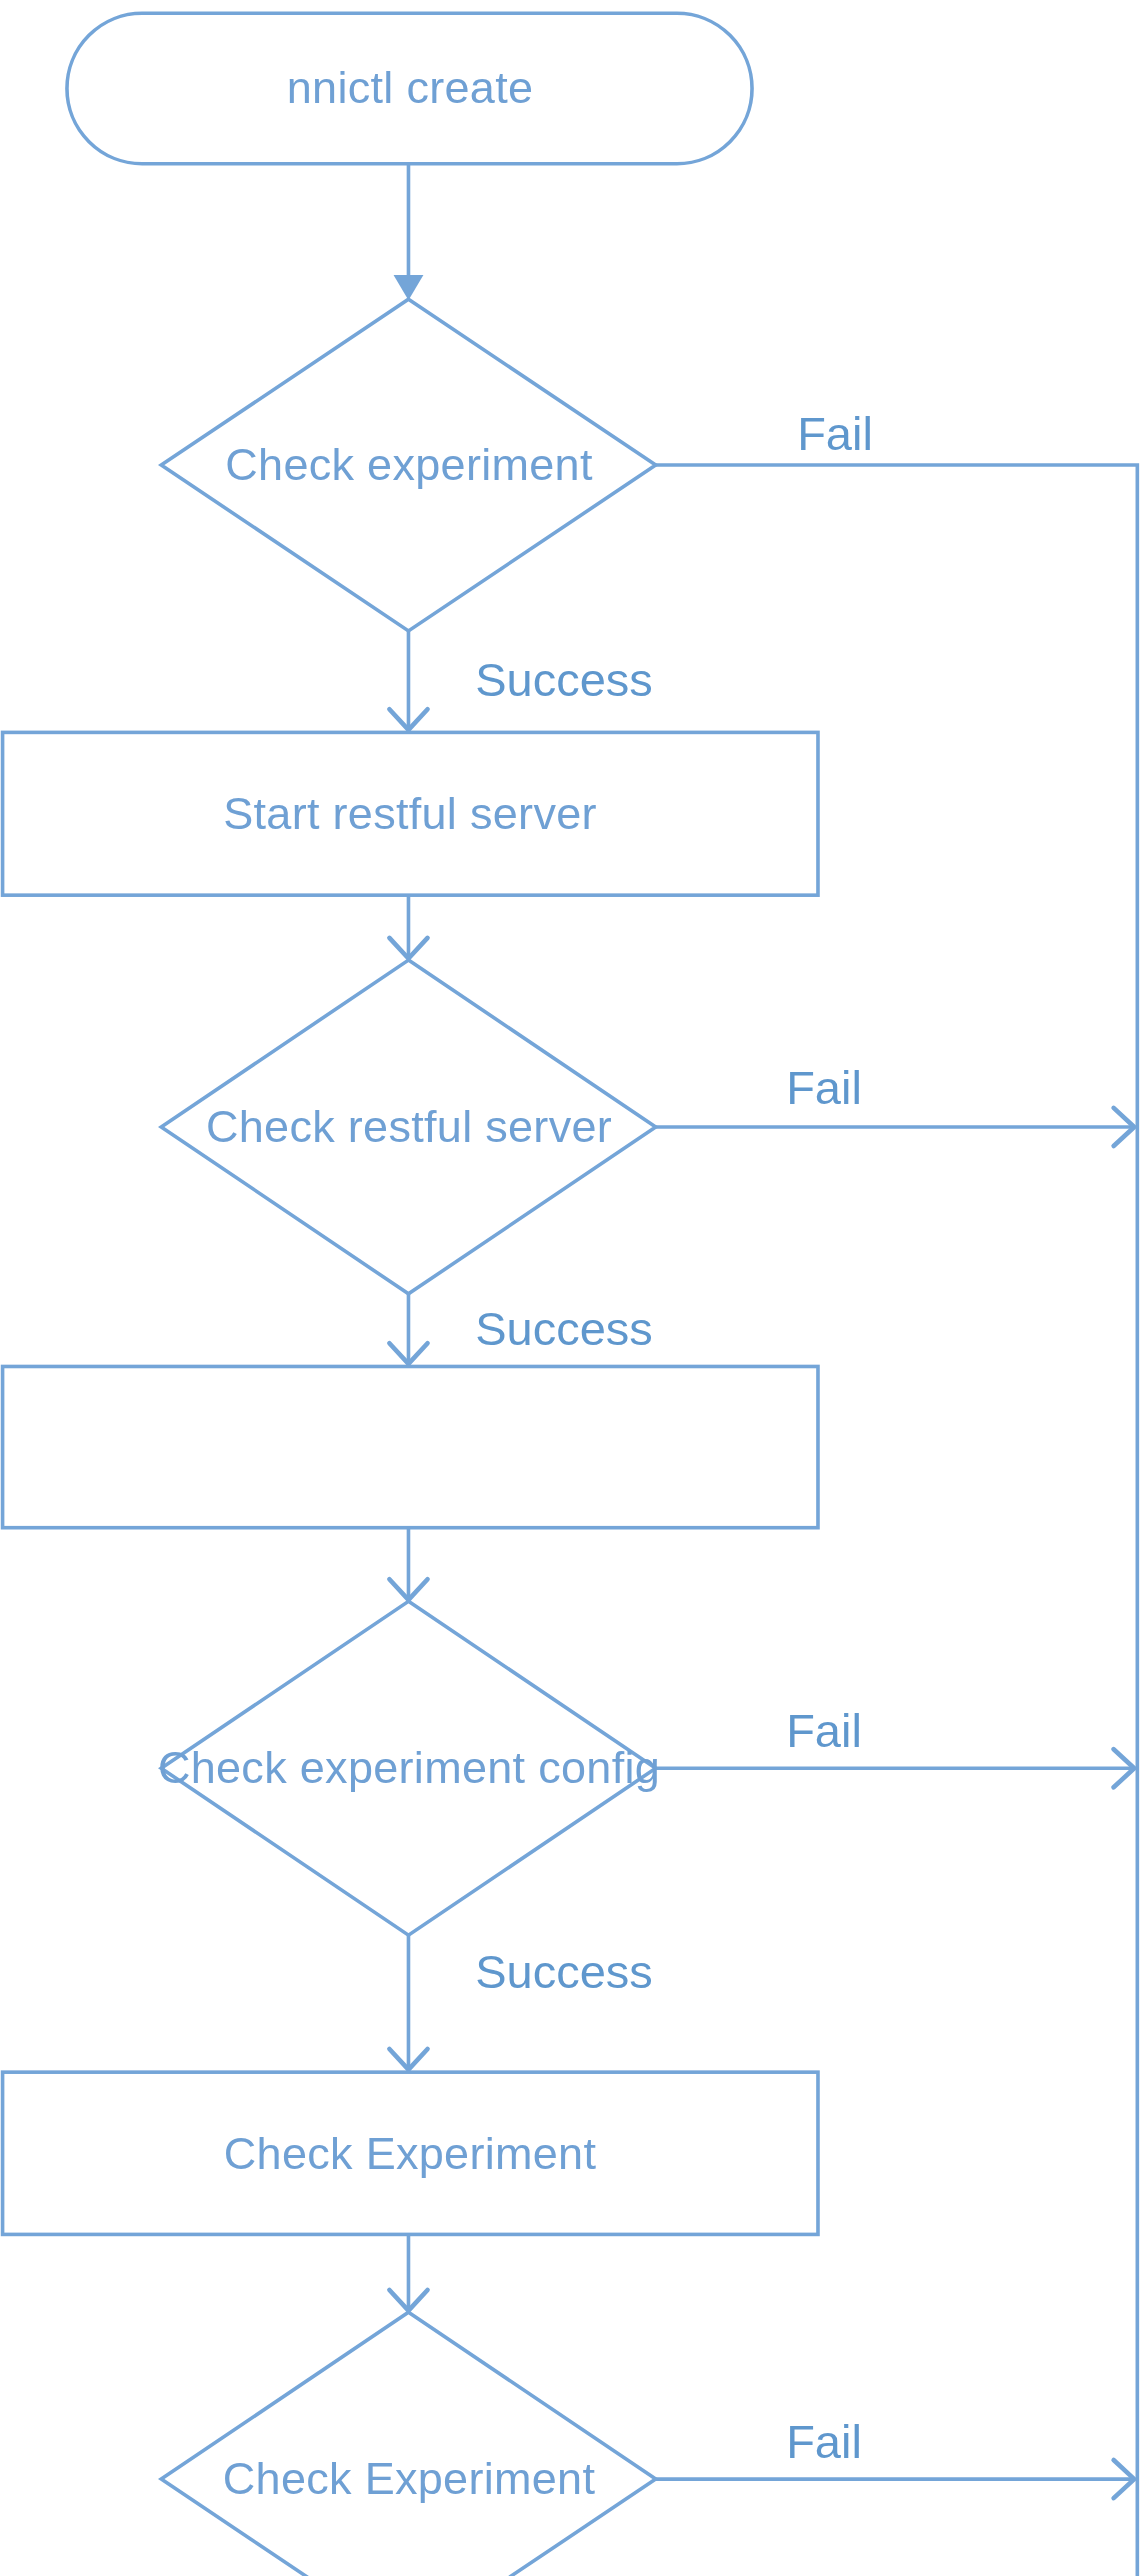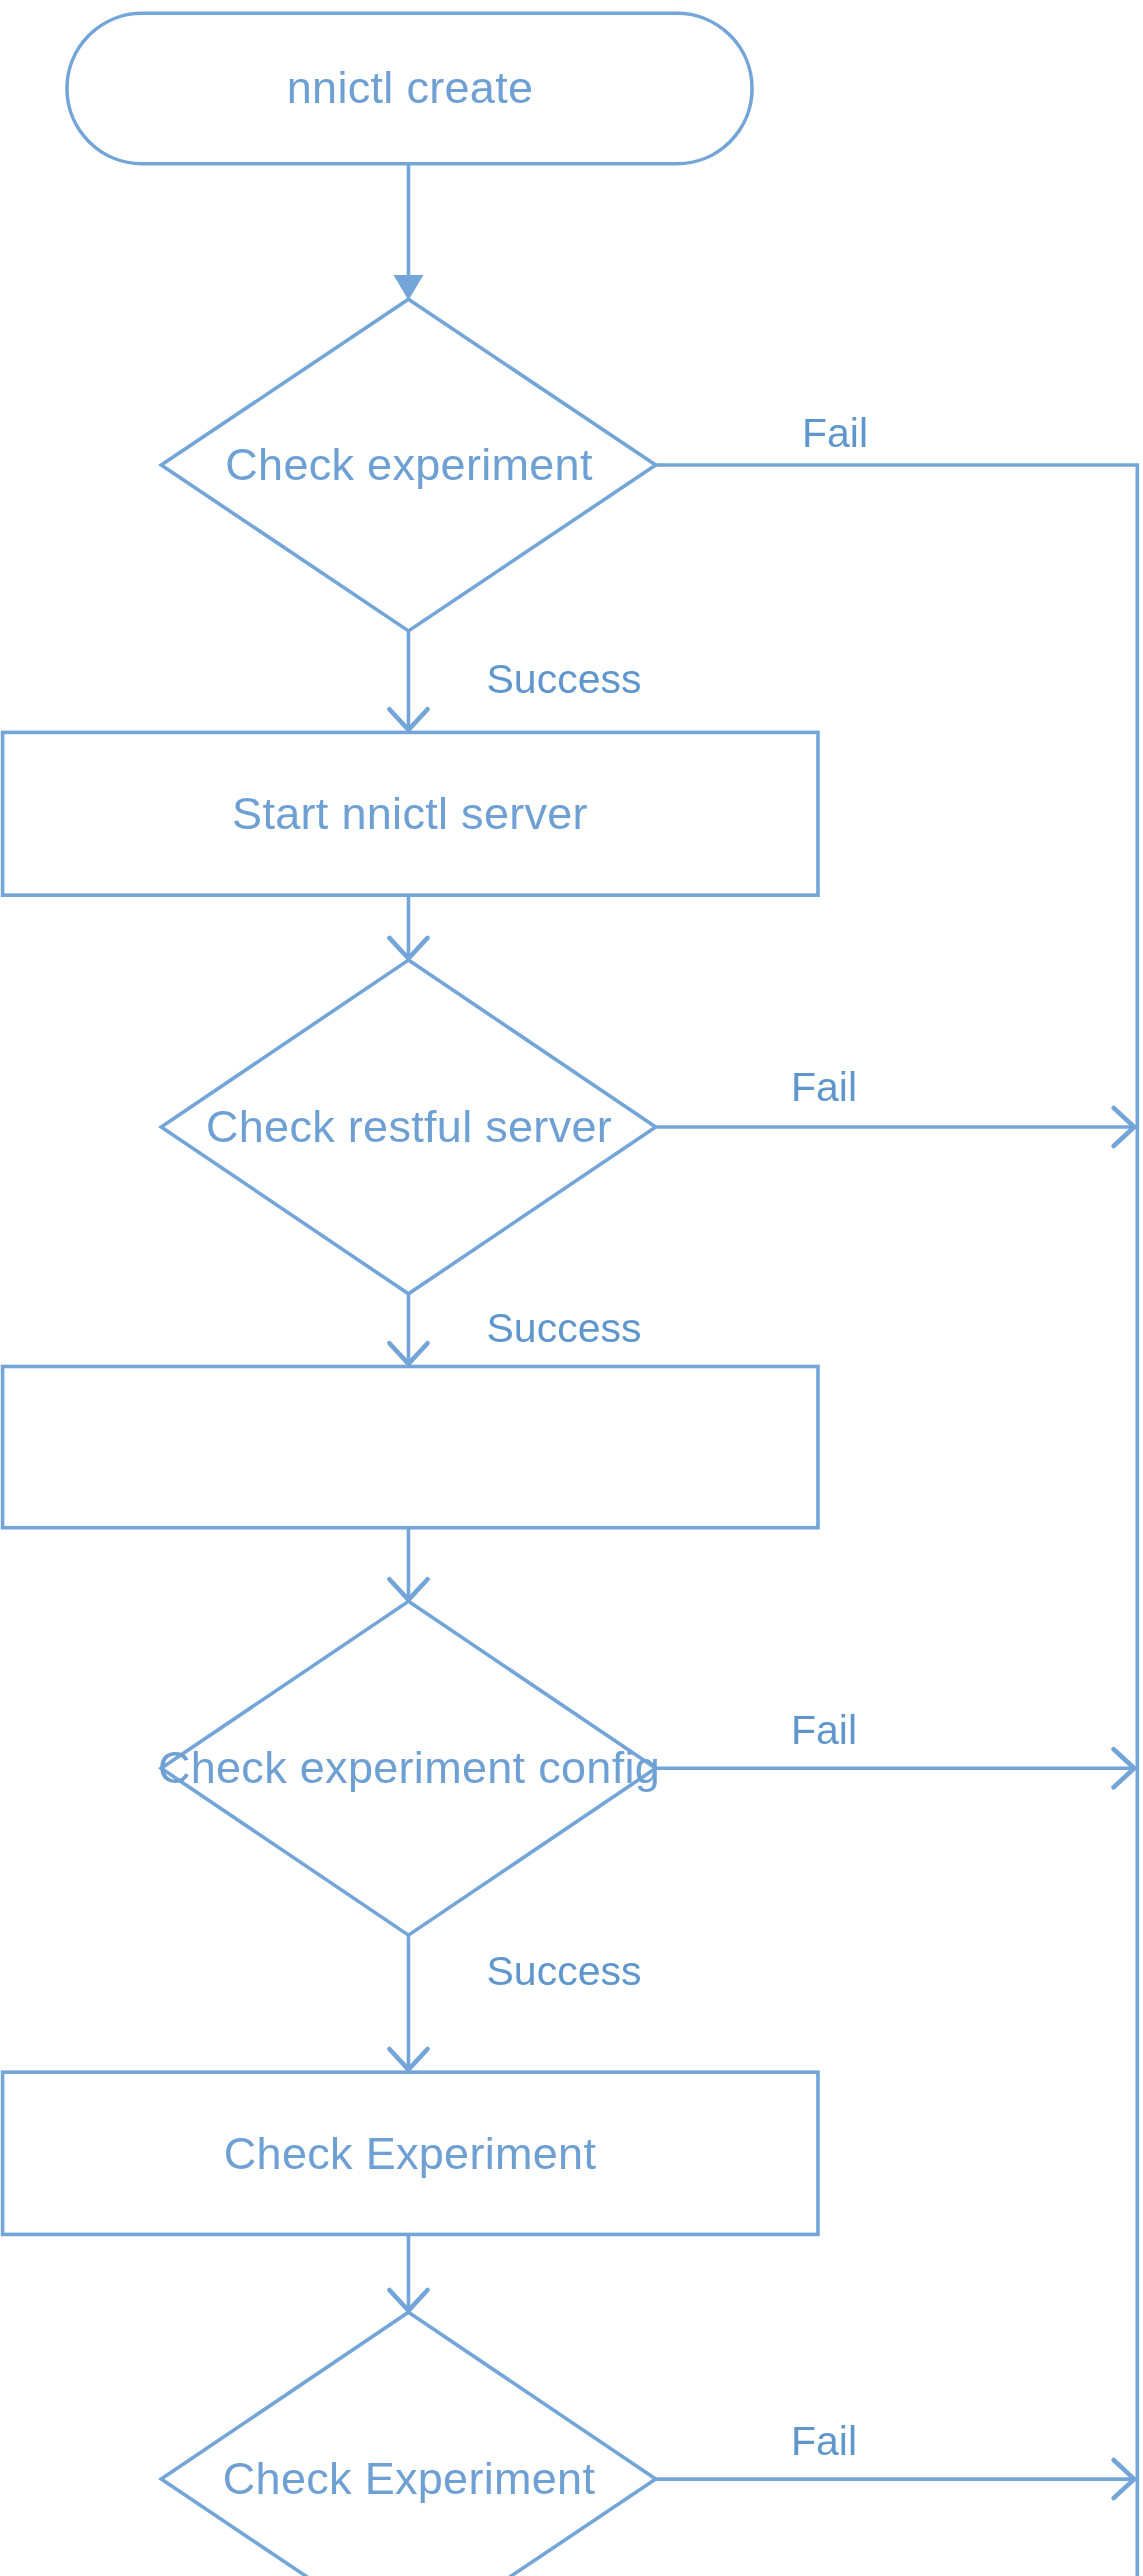--- a/index.html
+++ b/index.html
@@ -26,21 +26,21 @@
     white-space: nowrap;
     text-align: center;
     line-height: 1.1;
   }
   .node-lbl {
     font-size: 45px;
     color: #6fa0d4;
     letter-spacing: 0.3px;
   }
   .edge-lbl {
-    font-size: 41px;
+    font-size: 47px;
     color: #5f97cd;
   }
 </style>
 </head>
 <body>
 
 <div class="canvas">
 
   <svg width="1143" height="2888" viewBox="0 0 2219 5605" fill="none" stroke="#74a5d8" stroke-width="7">
 
@@ -93,21 +93,21 @@
       <rect x="5" y="4022" width="1583" height="315"></rect>
       <polygon points="793,4488 1273,4812 793,5134 313,4812"></polygon>
       <rect x="134" y="5283" width="1334" height="305" rx="145" ry="145"></rect>
     </g>
   </svg>
 
   <div class="lbl node-lbl" style="left:410px; top:88px;">nnictl create</div>
 
   <div class="lbl node-lbl" style="left:409px; top:465px;">Check experiment</div>
 
-  <div class="lbl node-lbl" style="left:410px; top:814px;">Start nnictl server</div>
+  <div class="lbl node-lbl" style="left:410px; top:814px;">Start restful server</div>
 
   <div class="lbl node-lbl" style="left:409px; top:1127px;">Check restful server</div>
 
 
   <div class="lbl node-lbl" style="left:409px; top:1768px;">Check experiment config</div>
 
   <div class="lbl node-lbl" style="left:410px; top:2154px;">Check Experiment</div>
 
   <div class="lbl node-lbl" style="left:409px; top:2479px;">Check Experiment</div>
 

